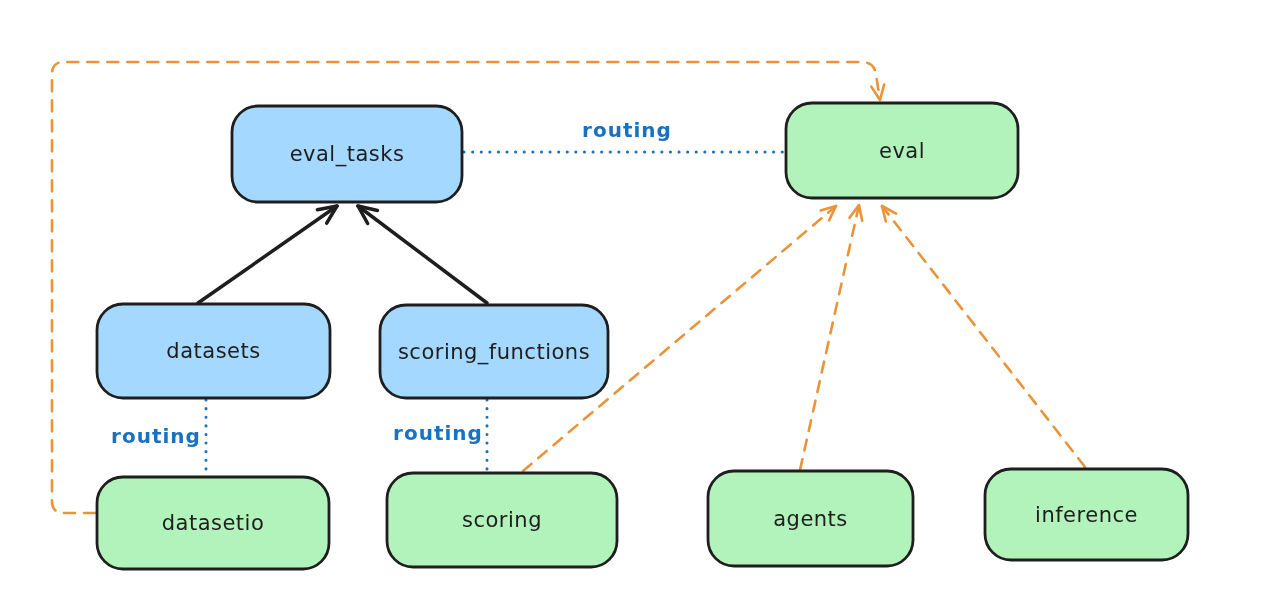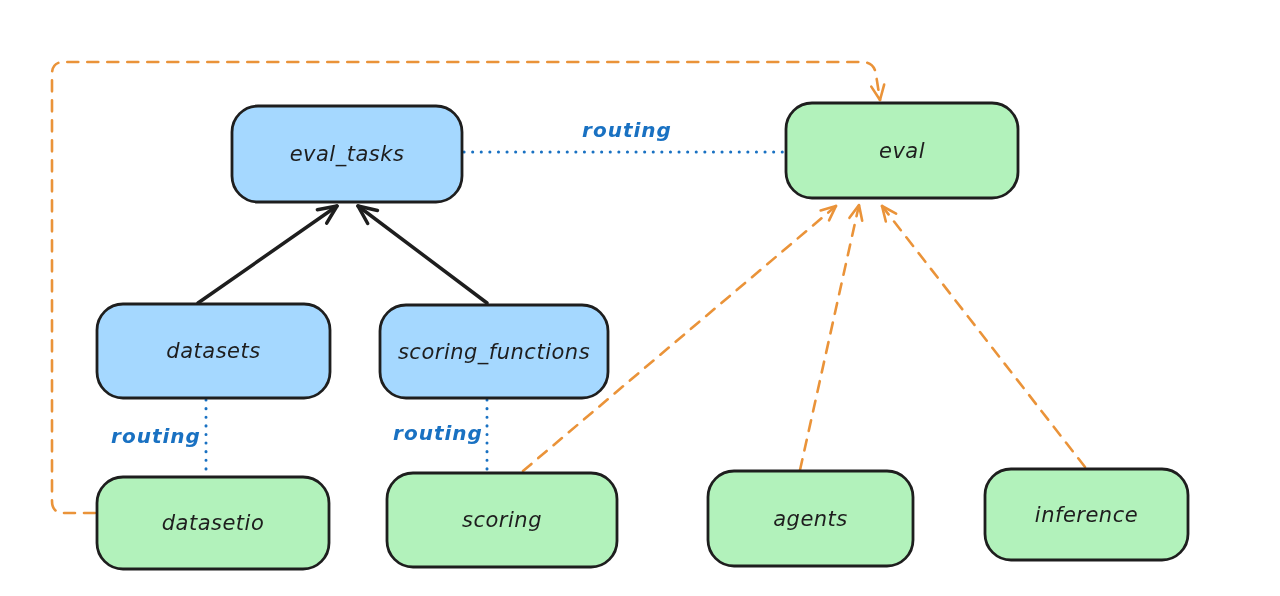--- a/index.html
+++ b/index.html
@@ -9,21 +9,20 @@
     width: 1280px;
     height: 596px;
     overflow: hidden;
     font-family: "DejaVu Sans", sans-serif;
   }
   .canvas {
     position: relative;
     width: 1280px;
     height: 496px;
     background: #14b8a6;
-    font-style: italic;
   }
   svg { display: block; }
   .node-label {
     font-family: "DejaVu Sans", sans-serif;
     font-size: 21px;
     font-weight: 500;
     letter-spacing: 0.5px;
   }
   .edge-label {
     font-family: "DejaVu Sans", sans-serif;

